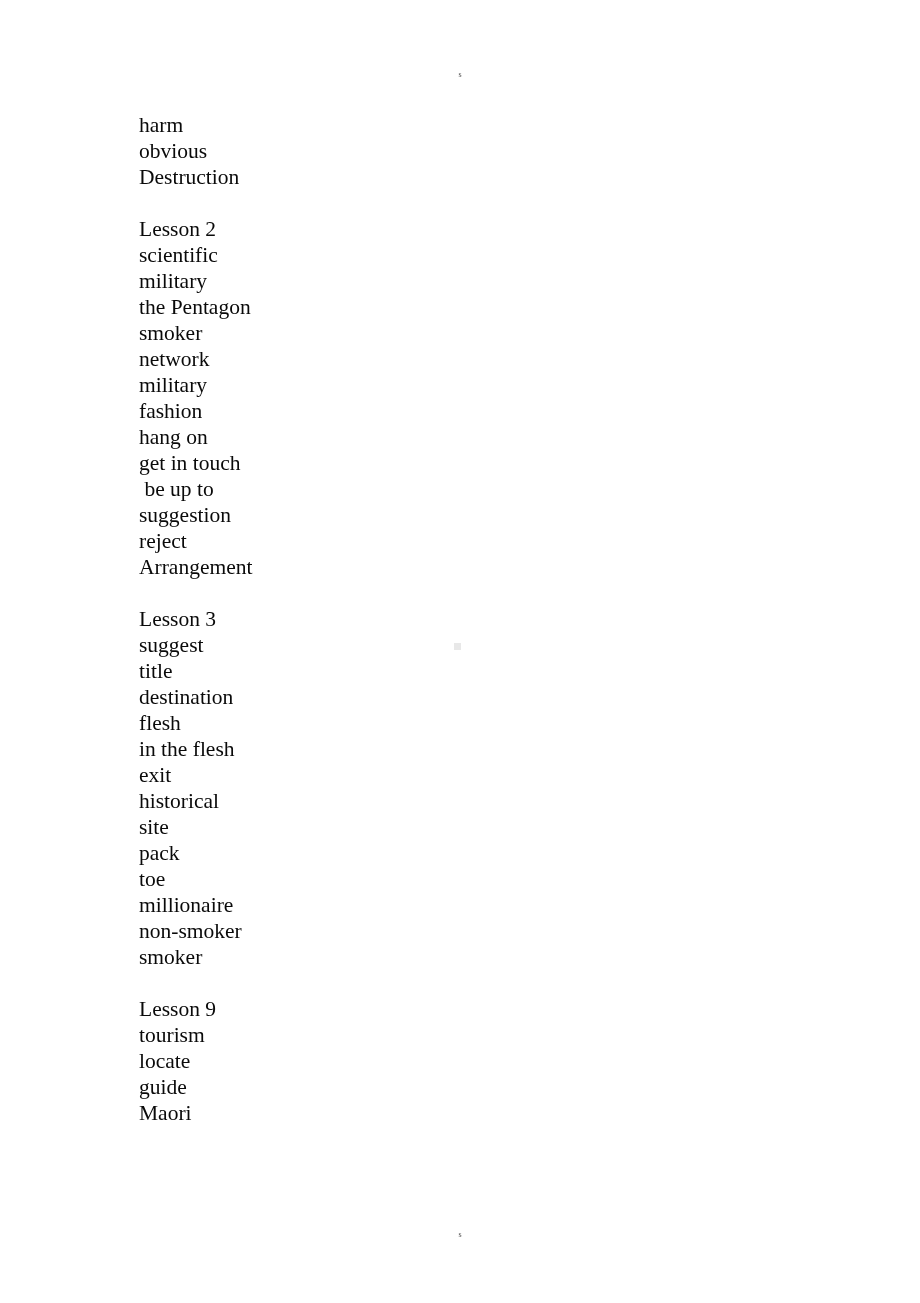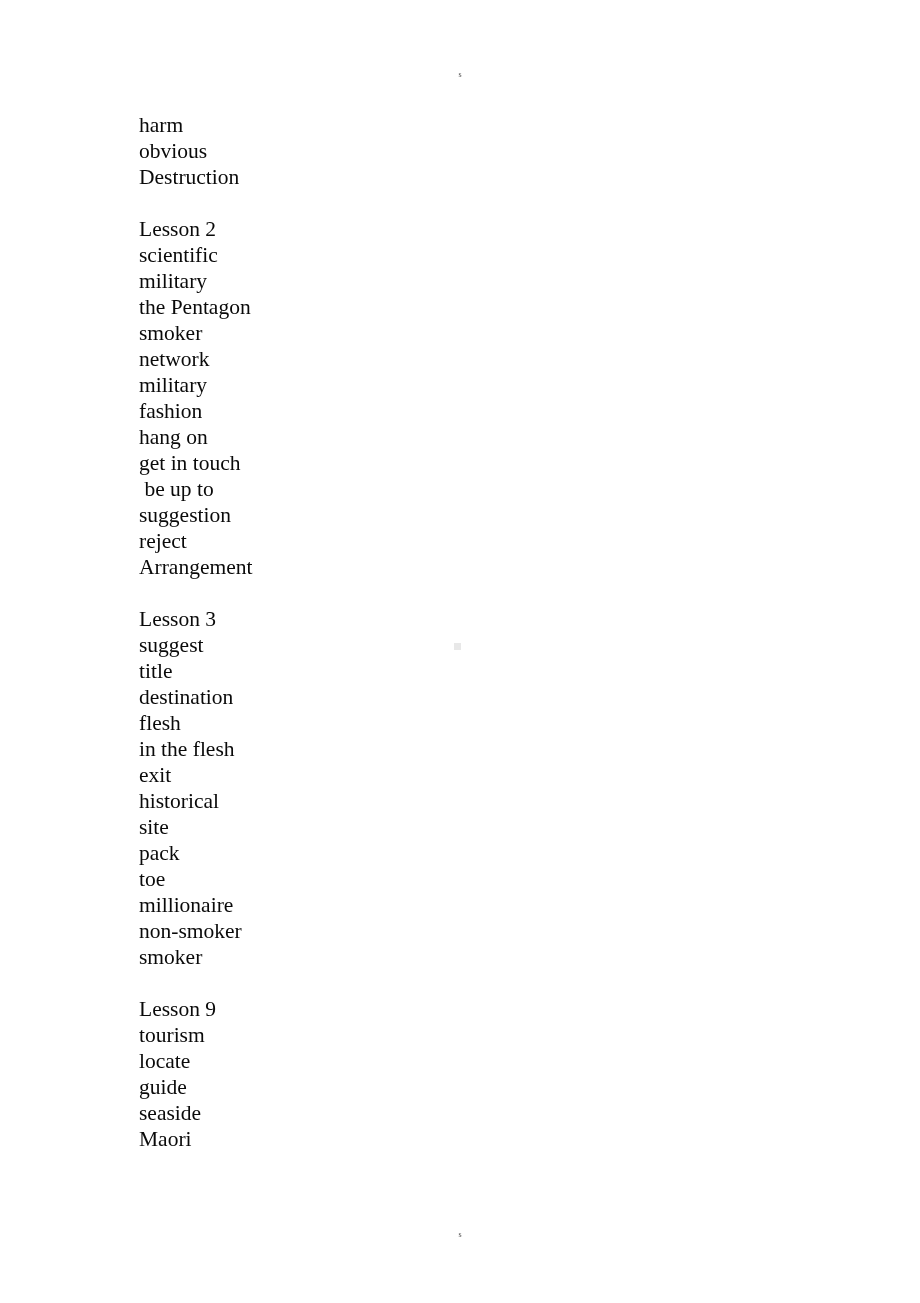--- a/index.html
+++ b/index.html
@@ -104,19 +104,18 @@
       <div class="word-line">pack</div>
       <div class="word-line">toe</div>
       <div class="word-line">millionaire</div>
       <div class="word-line">non-smoker</div>
       <div class="word-line">smoker</div>
       <div class="spacer-line">&nbsp;</div>
       <div class="word-line lesson-heading">Lesson 9</div>
       <div class="word-line">tourism</div>
       <div class="word-line">locate</div>
       <div class="word-line">guide</div>
-      <div class="word-line">seaside</div>
       <div class="word-line">Maori</div>
     </div>
 
   <div class="footer-mark">s</div>
 
 </div>
 
 </body></html>

